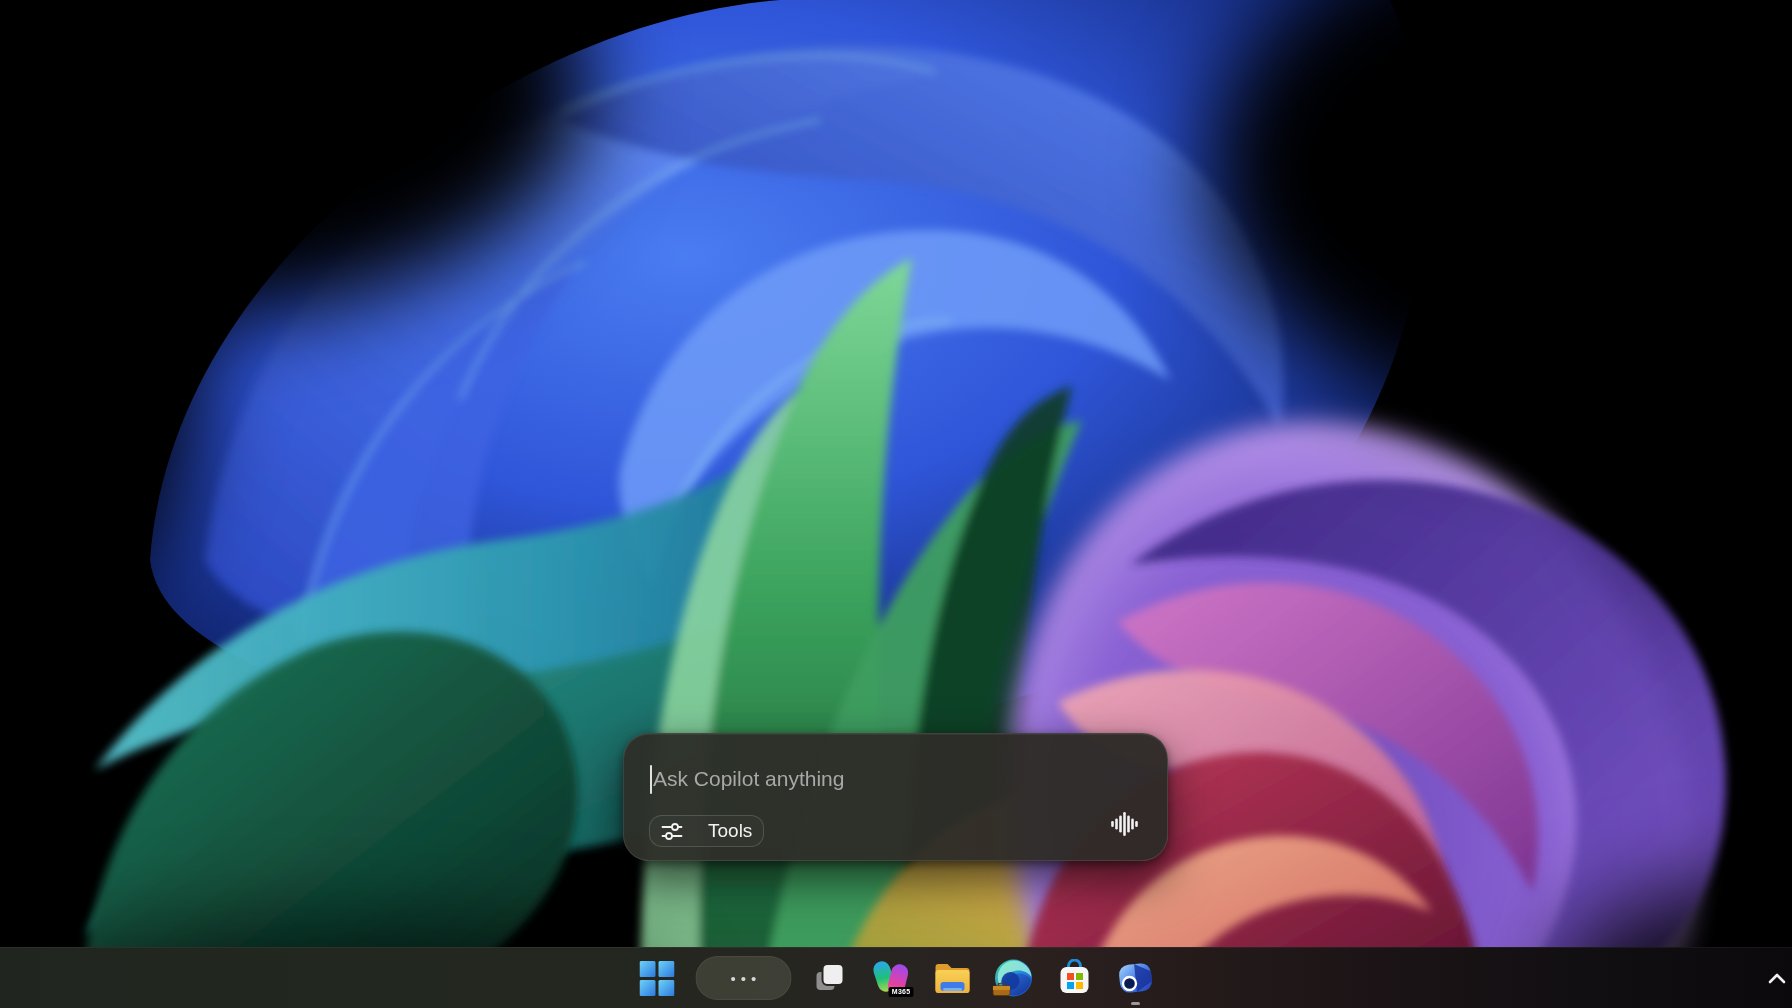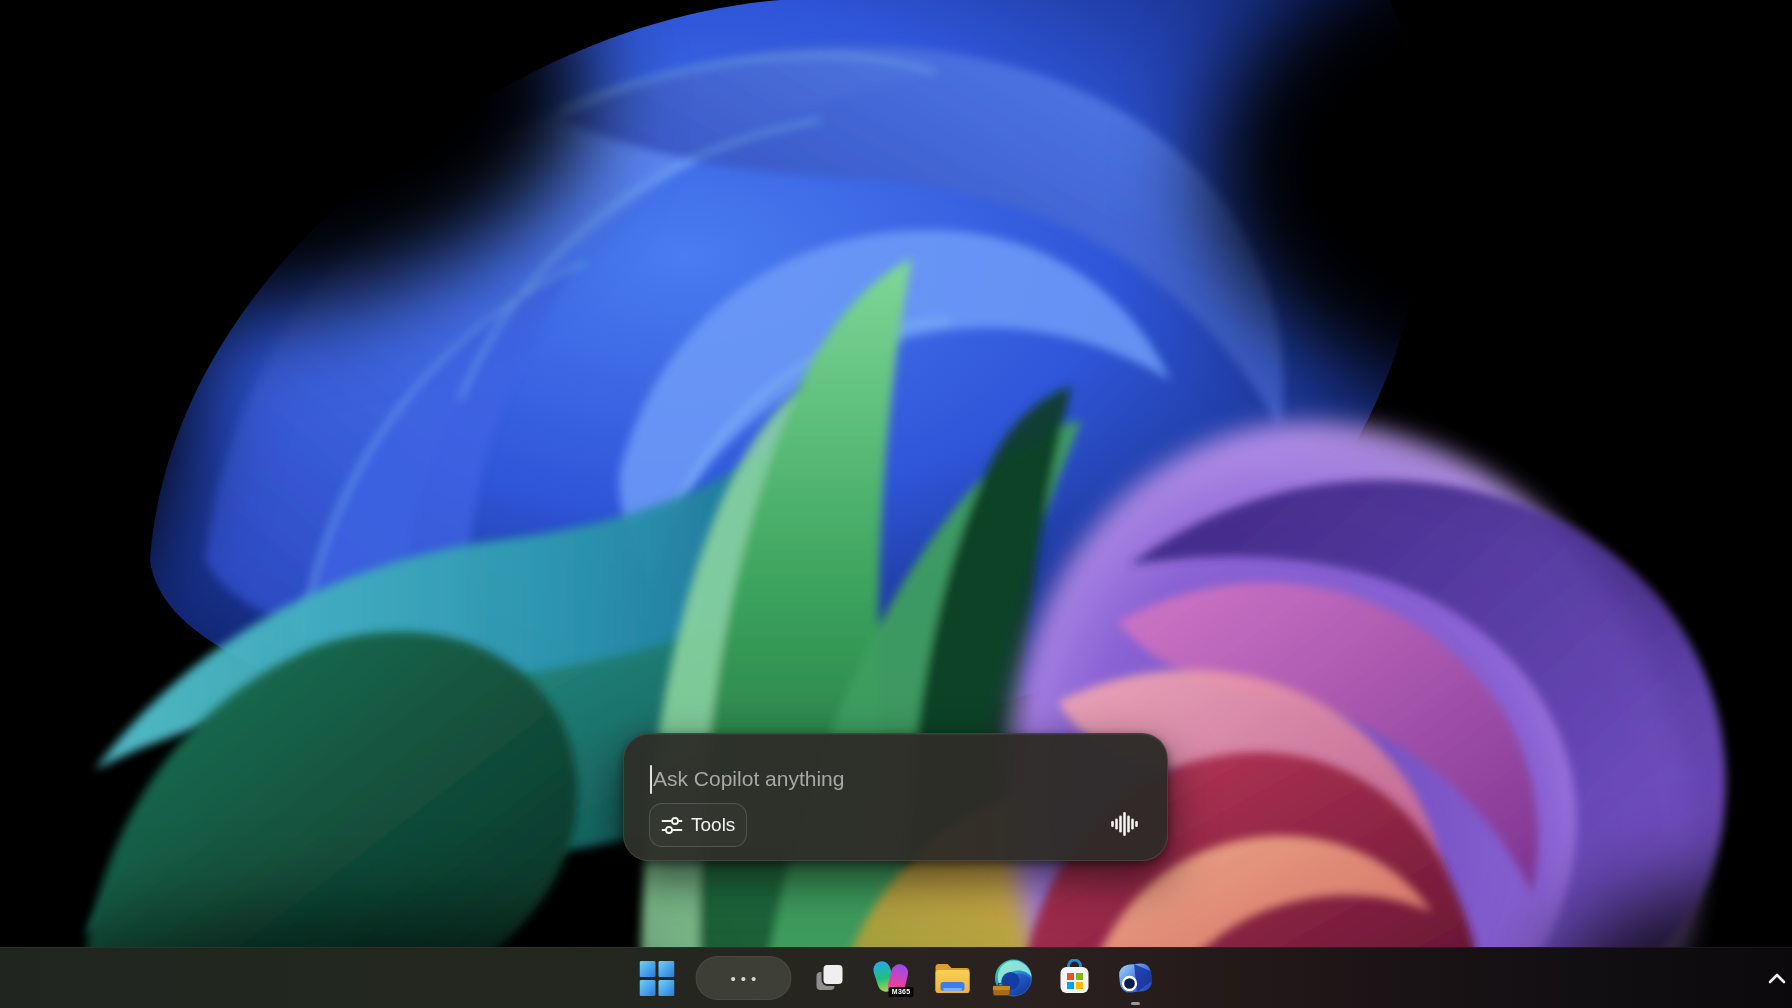--- a/index.html
+++ b/index.html
@@ -19,22 +19,22 @@
     box-sizing:border-box;
   }
   .caret{position:absolute;left:26px;top:31px;width:2px;height:29px;background:#e2e2e2;border-radius:1px;}
   .prompt-input{
     position:absolute;left:29px;top:29px;width:470px;height:32px;
     background:transparent;border:none;outline:none;
     font-family:"Liberation Sans",sans-serif;font-size:21px;color:#e8e8e8;padding:0;
   }
   .prompt-input::placeholder{color:#a8a8a8;opacity:1;}
   .tools-btn{
-    position:absolute;left:25px;bottom:13px;height:44px;
-    display:flex;align-items:center;gap:7px;padding:0 11px 0 10px;
+    position:absolute;left:25px;bottom:13px;height:32px;
+    display:flex;align-items:center;gap:24px;padding:0 11px 0 10px;
     background:rgba(255,255,255,.025);
     border:1px solid rgba(255,255,255,.15);border-radius:13px;
     color:#f2f2f2;font-family:"Liberation Sans",sans-serif;font-size:19px;cursor:pointer;
   }
   .tools-btn svg{display:block;}
   .voice-btn{
     position:absolute;right:26px;bottom:20px;width:34px;height:32px;
     background:transparent;border:none;display:flex;align-items:center;justify-content:center;cursor:pointer;padding:0;
   }
 

